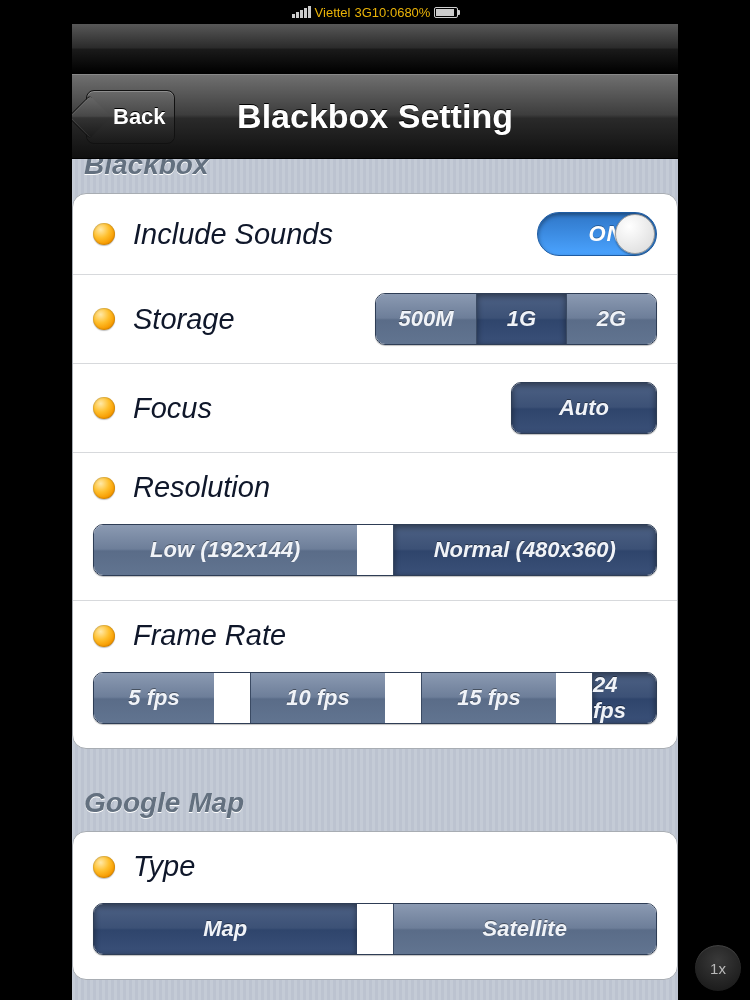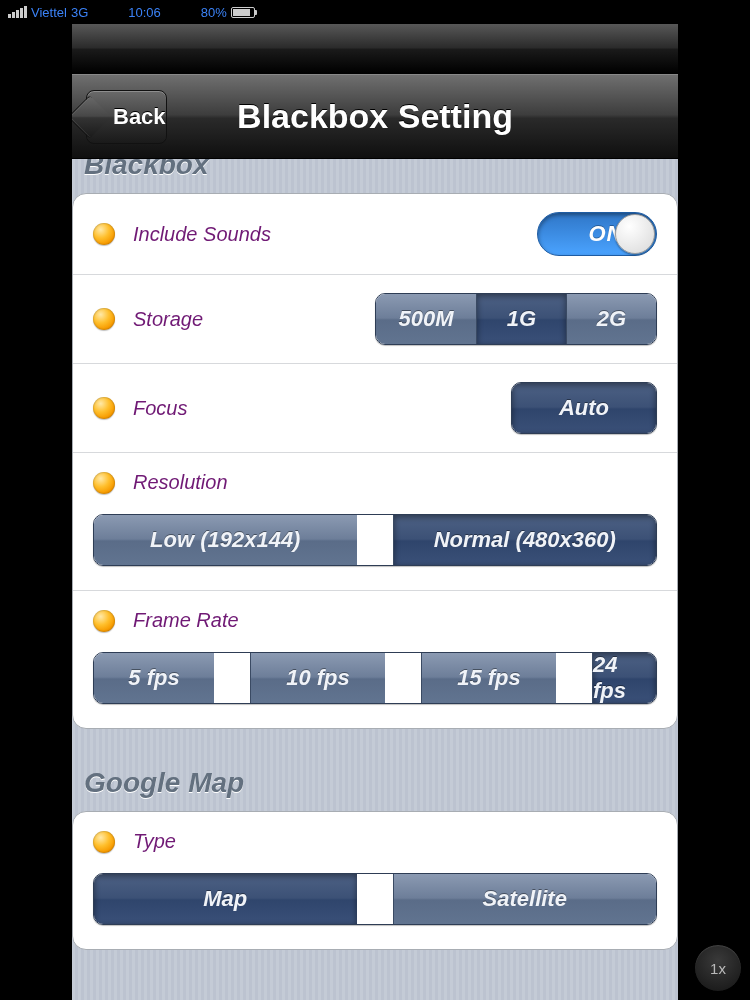--- a/index.html
+++ b/index.html
@@ -1,47 +1,47 @@
 <!DOCTYPE html>
 <html><head>
 <meta charset="utf-8">
 <style>
 * { margin: 0; padding: 0; box-sizing: border-box; font-family: -apple-system, Helvetica, Arial, sans-serif; }
 body { width: 750px; height: 1000px; background: #000; overflow: hidden; position: relative; }
 
-.status-bar { height: 24px; background: #000; color: #3b82f6; display: flex; align-items: center; justify-content: flex-start; padding: 0 8px; font-size: 13px; gap: 40px; }
+.status-bar { height: 24px; background: #000; color: #eab308; display: flex; align-items: center; justify-content: center; padding: 0 8px; font-size: 13px; }
 .status-left { display: flex; align-items: center; gap: 4px; }
 .signal-bars { display: inline-flex; align-items: flex-end; gap: 1px; }
 .signal-bars span { display: inline-block; width: 3px; background: #ccc; }
 .signal-bars span:nth-child(1){height:4px}.signal-bars span:nth-child(2){height:6px}.signal-bars span:nth-child(3){height:8px}.signal-bars span:nth-child(4){height:10px}.signal-bars span:nth-child(5){height:12px}
 .status-right { display: flex; align-items: center; gap: 4px; }
 .battery-icon { display: inline-block; width: 24px; height: 11px; border: 1px solid #ccc; border-radius: 2px; position: relative; }
 .battery-icon::after { content:""; position:absolute; right:-3px; top:2px; width:2px; height:5px; background:#ccc; border-radius:0 1px 1px 0;}
 .battery-fill { position:absolute; left:1px; top:1px; bottom:1px; width:80%; background:#ccc; }
 
 .phone-chrome { position: absolute; left: 72px; top: 24px; width: 606px; height: 976px; background: #000; overflow: hidden; }
 .phone-top { height: 50px; background: linear-gradient(#585858,#2b2b2b 48%,#1a1a1a 52%,#000); border-bottom: 1px solid #000; }
 
 .nav-bar { height: 85px; background: linear-gradient(#6f6f6f,#3d3d3d 48%,#2a2a2a 52%,#0f0f0f); border-top: 1px solid #888; border-bottom: 1px solid #000; display: flex; align-items: center; padding: 0 14px; position: relative; }
-.back-btn { display:inline-flex; align-items:center; height:54px; padding:0 0 0 26px; font-size:22px; font-weight:bold; color:#fff; text-shadow:0 -1px 0 #000; background: linear-gradient(#6a6a6a,#474747 48%,#333 52%,#1a1a1a); border:1px solid #111; border-radius:8px; position:relative; box-shadow: inset 0 1px 0 rgba(255,255,255,.25);}
+.back-btn { display:inline-flex; align-items:center; height:54px; padding:0 8px 0 26px; font-size:22px; font-weight:bold; color:#fff; text-shadow:0 -1px 0 #000; background: linear-gradient(#6a6a6a,#474747 48%,#333 52%,#1a1a1a); border:1px solid #111; border-radius:8px; position:relative; box-shadow: inset 0 1px 0 rgba(255,255,255,.25);}
 .back-btn::before { content:""; position:absolute; left:-13px; top:50%; width:30px; height:30px; background: linear-gradient(135deg,#6a6a6a,#474747 48%,#333 52%,#1a1a1a); border:1px solid #111; border-right:none; border-top:none; transform: translateY(-50%) rotate(45deg); border-radius:4px; box-shadow: inset 1px -1px 0 rgba(255,255,255,.1);}
 .nav-title { position:absolute; left:0; right:0; text-align:center; font-size:34px; font-weight:bold; color:#fff; text-shadow:0 -1px 0 #000; pointer-events:none; }
 
 .content { height: calc(100% - 135px); overflow: hidden; background: repeating-linear-gradient(90deg,#c4cbd6 0 3px,#bcc3d0 3px 6px); padding: 0 0; font-style: italic; }
 .section-header { font-size:28px; font-weight:bold; color:#63707f; text-shadow:0 1px 0 #fff; padding: 0 12px 12px; }
 .section-header.first { margin-top:-10px; }
 .section-header.gap { padding-top: 38px; }
 
 .group { background:#fff; border:1px solid #a8adb3; border-radius:14px; overflow: hidden; }
 .row { border-top:1px solid #d7d9dc; padding:18px 20px; }
 .row:first-child { border-top:none; }
 .row-head { display:flex; align-items:center; }
 .row-tall { padding-bottom: 24px; }
 .bullet { width:22px; height:22px; border-radius:50%; background: radial-gradient(circle at 35% 30%, #ffe9a8 0%, #ffbf2c 40%, #f79b00 70%, #d27a00 100%); box-shadow: inset 0 0 2px rgba(0,0,0,.4), 0 1px 1px rgba(0,0,0,.25); flex:none; }
-.row-label { font-size:20px; color:#701a75; margin-left:18px; flex:1; }
+.row-label { font-size:29px; color:#0f172a; margin-left:18px; flex:1; }
 
 .toggle { width:120px; height:44px; border-radius:22px; background: linear-gradient(#2f76c7,#4aa3ff); border:1px solid #1e5ca3; position:relative; box-shadow: inset 0 2px 4px rgba(0,0,0,.4); display:flex; align-items:center;justify-content:center; }
 .toggle-label { color:#fff; font-size:22px; font-weight:bold; margin-left:18px; text-shadow:0 -1px 0 rgba(0,0,0,.3); letter-spacing:1px;}
 .knob { position:absolute; right:1px; top:1px; width:40px; height:40px; border-radius:50%; background: radial-gradient(circle at 35% 30%, #fff, #d8d8d8); border:1px solid #999; box-shadow: 0 1px 2px rgba(0,0,0,.4); }
 
 .seg { display:flex; border:1px solid #2e3d55; border-radius:10px; overflow:hidden; box-shadow: inset 0 1px 0 rgba(255,255,255,.25), 0 1px 1px rgba(0,0,0,.25); }
 .seg.inline { margin-left:auto; }
 .seg.block { margin-top:20px;gap:36px; }
 .seg-btn { height:50px; display:flex; align-items:center; justify-content:center; font-size:22px; font-weight:bold; color:#f0f3f8; text-shadow:0 -1px 0 rgba(0,0,0,.4); background: linear-gradient(#8b9ab2,#6d7e99 48%,#5a6c88 52%,#617490); border-left:1px solid #3a4a63; }
 .seg-btn:first-child { border-left:none; }

